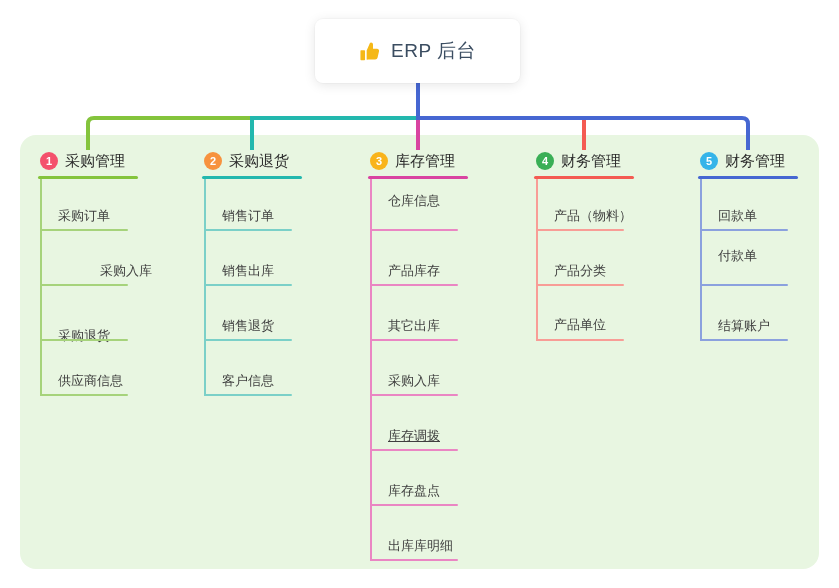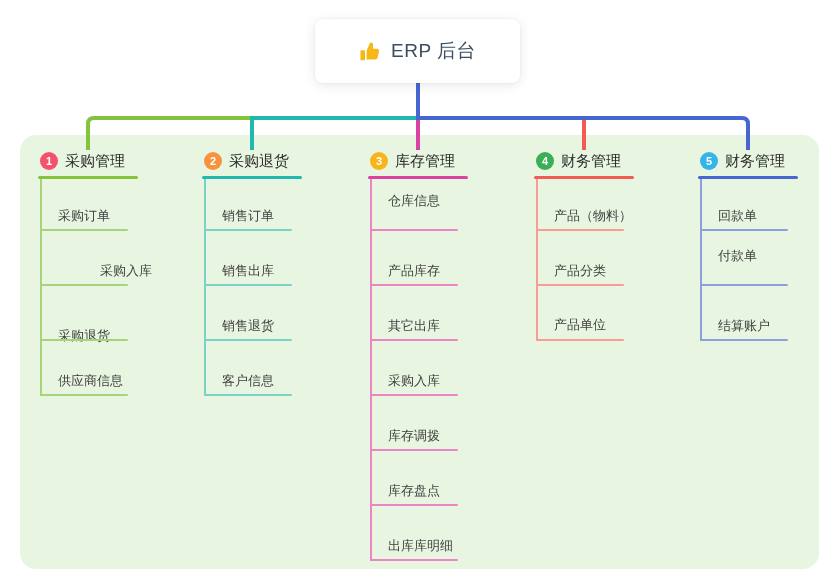--- a/index.html
+++ b/index.html
@@ -86,21 +86,21 @@
     <div class="b-underline" style="background: rgb(217, 68, 161);"></div>
     <div class="spine" style="background: rgb(234, 134, 195); height: 382px;"></div>
   <div class="child-label" style="top: 42px;">仓库信息</div>
         <div class="child-underline" style="top: 79px; background: rgb(234, 134, 195);"></div>
         <div class="child-label" style="top: 112px;">产品库存</div>
         <div class="child-underline" style="top: 134px; background: rgb(234, 134, 195);"></div>
         <div class="child-label" style="top: 167px;">其它出库</div>
         <div class="child-underline" style="top: 189px; background: rgb(234, 134, 195);"></div>
         <div class="child-label" style="top: 222px;">采购入库</div>
         <div class="child-underline" style="top: 244px; background: rgb(234, 134, 195);"></div>
-        <div class="child-label" style="top: 277px;">库存调拨</div>
+        <div class="child-label" style="top: 277px; text-decoration: underline;">库存调拨</div>
         <div class="child-underline" style="top: 299px; background: rgb(234, 134, 195);"></div>
         <div class="child-label" style="top: 332px;">库存盘点</div>
         <div class="child-underline" style="top: 354px; background: rgb(234, 134, 195);"></div>
         <div class="child-label" style="top: 387px;">出库库明细</div>
         <div class="child-underline" style="top: 409px; background: rgb(234, 134, 195);"></div>
       </div>
       <div class="branch" style="left: 534px; top: 150px;">
     <div class="b-header">
       <span class="badge" style="background: rgb(58, 175, 86);">4</span>
       <span class="b-title">财务管理</span>

